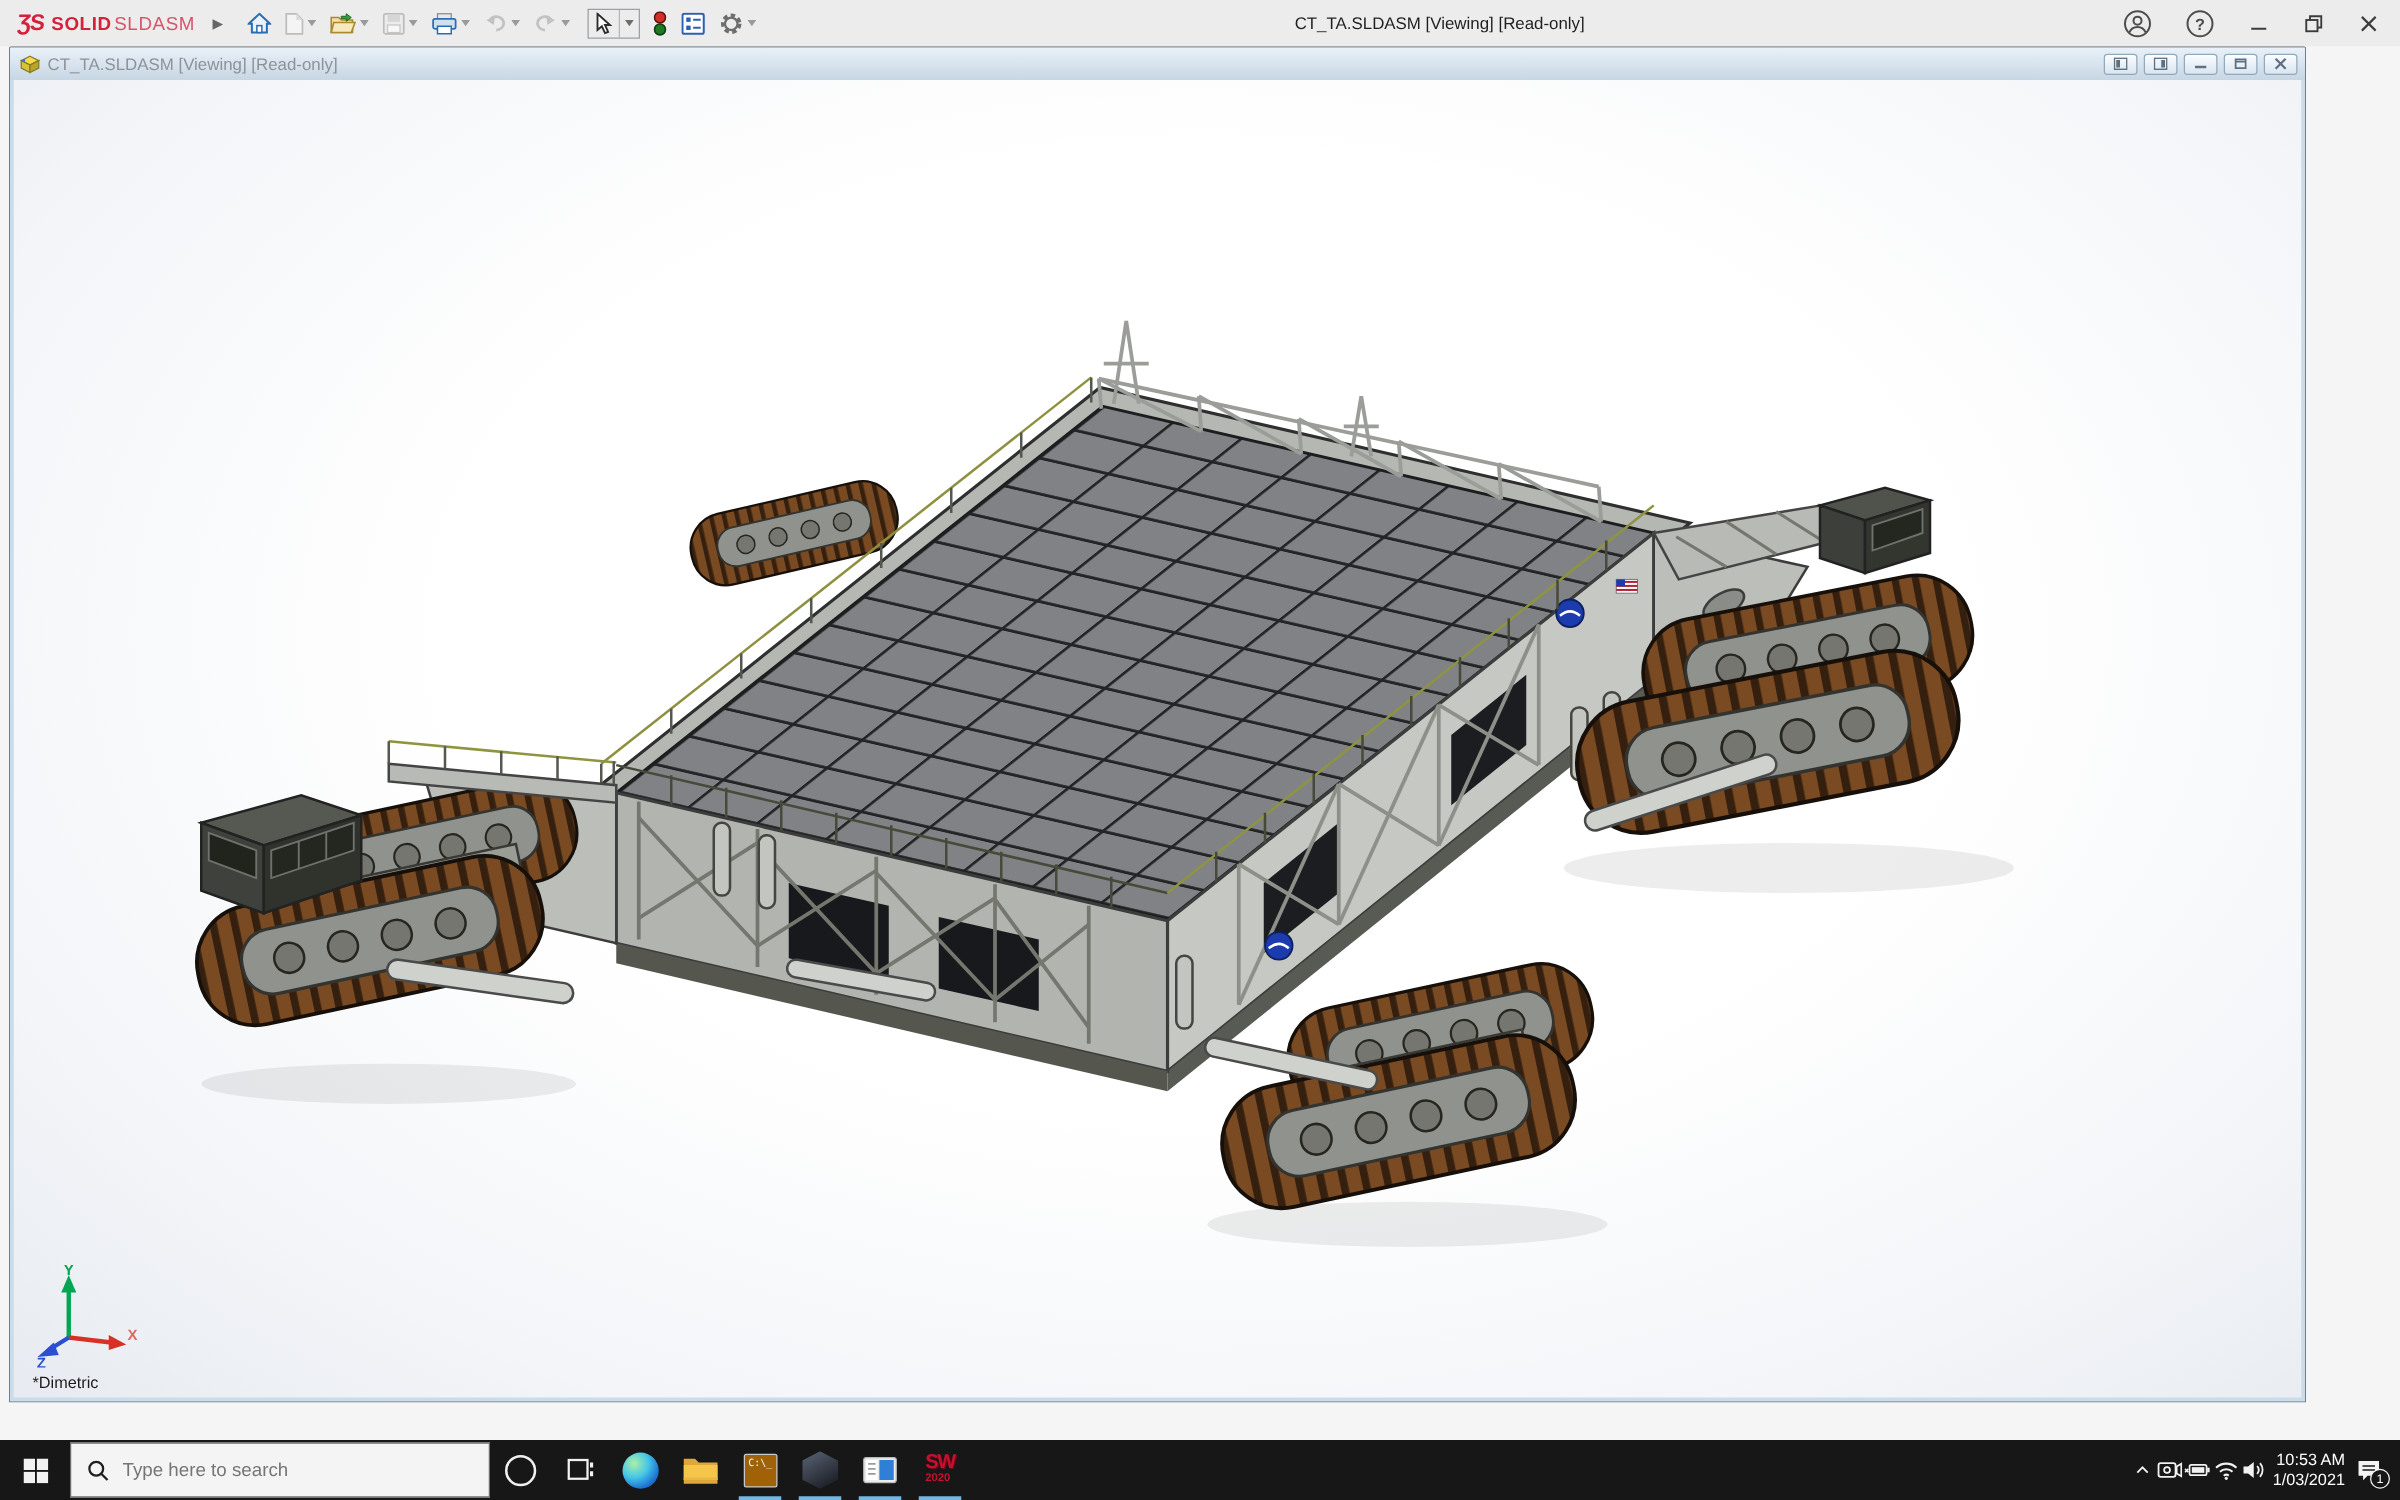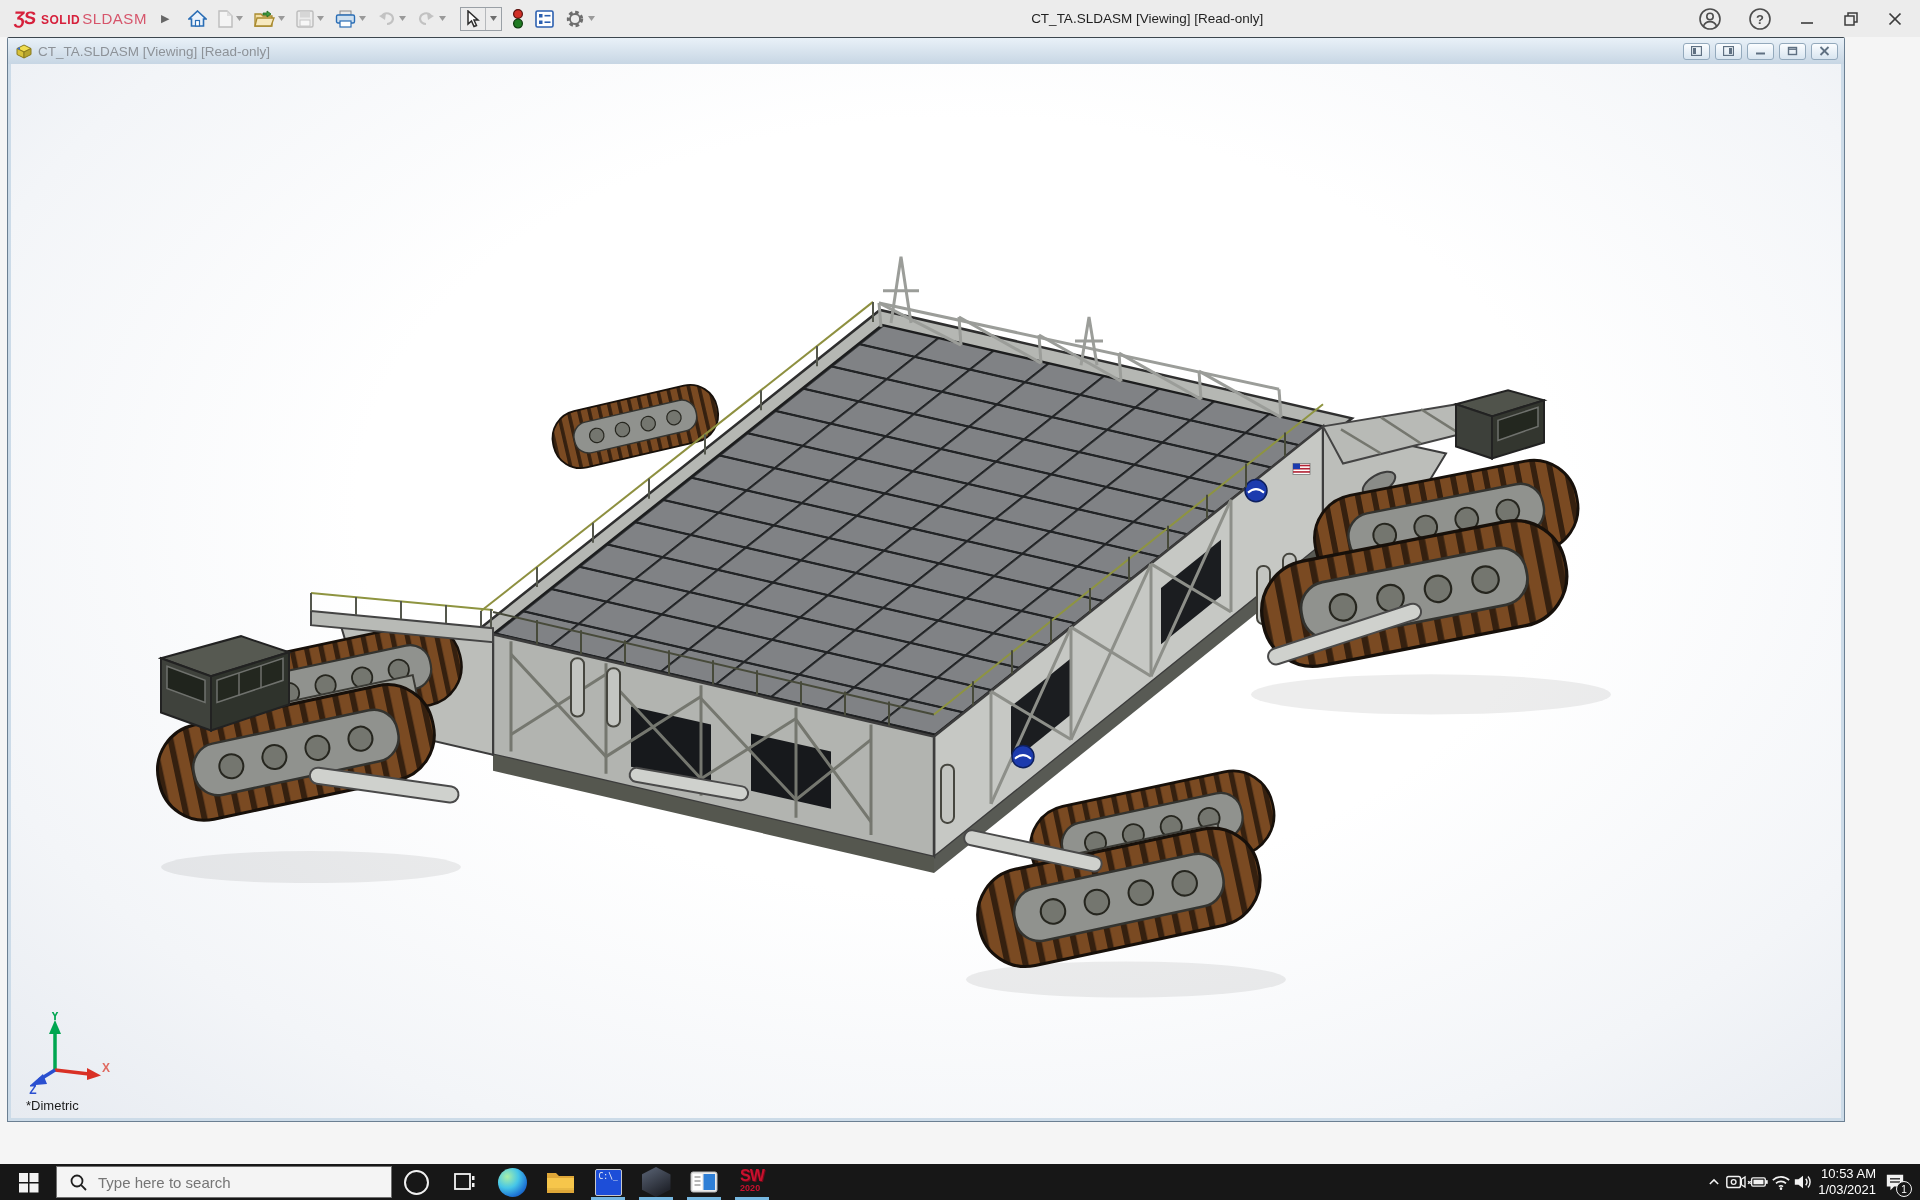--- a/index.html
+++ b/index.html
@@ -3,21 +3,21 @@
 <meta charset="utf-8">
 <style>
   * { margin:0; padding:0; box-sizing:border-box; }
   html,body { width:1920px; height:1200px; overflow:hidden; font-family:"Liberation Sans",sans-serif; }
   .app { width:1920px; height:1200px; display:flex; flex-direction:column; background:#ececec; }
 
   
   .titlebar { height:37px; display:flex; align-items:center; background:#ececec; padding-left:14px; flex:0 0 auto; }
   .brand { display:flex; align-items:baseline; gap:2px; }
   .brand-mark { color:#d6203b; font-weight:800; font-size:18px; transform:skewX(-6deg); letter-spacing:-1px; }
-  .brand-solid { color:#d6203b; font-weight:800; font-size:12px; letter-spacing:.5px; margin-left:4px; }
+  .brand-solid { color:#d6203b; font-weight:800; font-size:15px; letter-spacing:.5px; margin-left:4px; }
   .brand-works { color:#d6556b; font-weight:400; font-size:15px; letter-spacing:.5px; }
   .flyout { margin:0 18px 0 14px; color:#666; font-size:11px; }
   .toolbar { display:flex; align-items:center; gap:9px; }
   .tbtn { display:flex; align-items:center; gap:3px; padding:2px 1px; cursor:default; }
   .tbtn svg { display:block; }
   .drop { width:7px; height:5px; }
   .tool-select { display:flex; align-items:stretch; border:1px solid #9aa0a6; margin-left:4px; }
   .tool-select .seg { display:flex; align-items:center; padding:2px 4px; }
   .tool-select .seg + .seg { border-left:1px solid #b5b8bb; }
   .apptitle { flex:1; text-align:center; font-size:13.5px; color:#1f1f1f; white-space:nowrap; overflow:hidden; }
@@ -36,34 +36,34 @@
   .winbtn { width:27px; height:17px; border:1px solid #93a9bc; border-radius:3px;
             background:linear-gradient(#fbfdff,#d8e5f0); display:flex; align-items:center; justify-content:center; }
   .winbtn svg { display:block; }
   .viewport { flex:1 1 auto; margin:0 3px 3px 3px; position:relative; overflow:hidden;
               background:radial-gradient(ellipse at 52% 42%, #ffffff 45%, #f3f5f8 78%, #e7ebf1 100%); }
   .viewport > svg.model { position:absolute; inset:0; width:100%; height:100%; }
   .triad { position:absolute; left:14px; bottom:24px; }
   .viewlabel { position:absolute; left:15px; bottom:5px; font-size:13px; font-weight:400; color:#1c1c1c; }
 
   
-  .taskbar { height:36px; flex:0 0 auto; background:#171717; display:flex; align-items:stretch; }
+  .taskbar { height:48px; flex:0 0 auto; background:#171717; display:flex; align-items:stretch; }
   .tb-btn { width:48px; display:flex; align-items:center; justify-content:center; position:relative; }
   .tb-btn.start { width:56px; }
   .tb-btn.running::after { content:""; position:absolute; left:7px; right:7px; bottom:0; height:3px; background:#76b7e0; }
   .searchbox { width:336px; margin:2px 0; background:#f4f4f4; border:1px solid #6f6f6f;
                display:flex; align-items:center; gap:10px; padding-left:12px; }
   .searchbox input { border:none; outline:none; background:transparent; font-size:15px; color:#1f1f1f;
                      font-family:"Liberation Sans",sans-serif; width:240px; }
   .cortana { width:25px; height:25px; border-radius:50%; border:2.5px solid #f0f0f0; }
   .edge-icon { width:29px; height:29px; border-radius:50%;
                background:radial-gradient(circle at 32% 30%, #aaf0a6 0%, #46c6e8 40%, #1d72d4 72%, #123f8c 100%); }
   .hex-icon { width:29px; height:30px; background:linear-gradient(150deg,#4d5564 20%,#22252d 80%);
               clip-path:polygon(50% 0,100% 25%,100% 75%,50% 100%,0 75%,0 25%); }
-  .cmd-icon { width:27px; height:27px; background:#1d4ed8; border:1px solid #c9c9c9; border-radius:2px;
+  .cmd-icon { width:27px; height:27px; background:#a16207; border:1px solid #c9c9c9; border-radius:2px;
               color:#f2f2f2; font-family:"DejaVu Sans Mono",monospace; font-size:8px; padding:2px 0 0 3px; }
   .sw-icon { text-align:left; line-height:12px; }
   .sw-icon .sw { display:block; color:#c8102e; font-weight:800; font-size:16px; letter-spacing:-1px;
                  text-shadow:1px 1px 0 #6d0a18; }
   .sw-icon .yr { display:block; color:#c8102e; font-weight:700; font-size:9px; }
   .tray { margin-left:auto; display:flex; align-items:center; padding-right:10px; }
   .tray svg { display:block; }
   .clock { text-align:right; color:#fff; font-size:13px; line-height:16px; margin:0 4px; }
   .action { position:relative; width:30px; height:30px; display:flex; align-items:center; justify-content:center; }
   .badge { position:absolute; right:-2px; bottom:0px; width:16px; height:16px; border-radius:50%;

